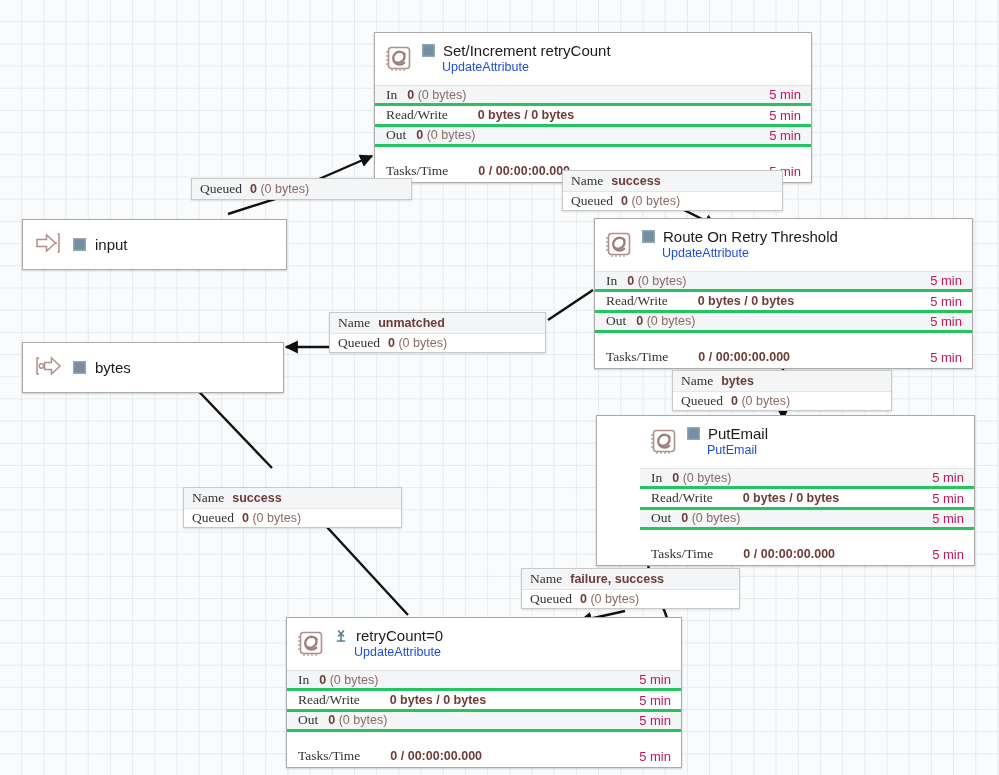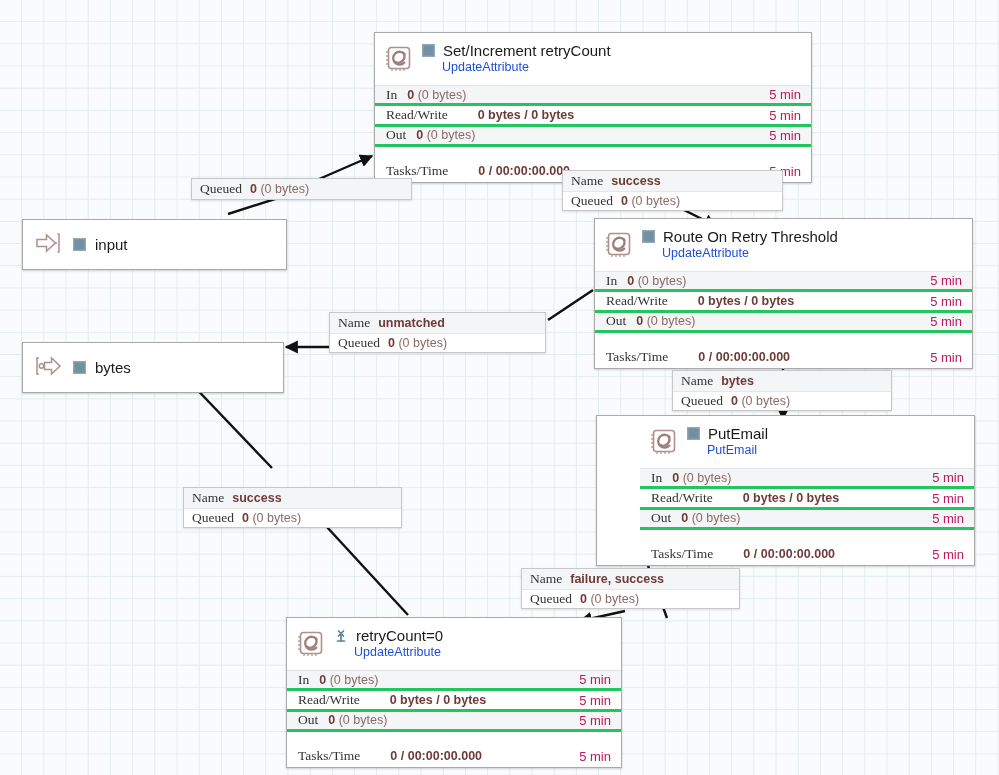--- a/index.html
+++ b/index.html
@@ -357,21 +357,21 @@
         <span class="stat-time">5 min</span>
       </div>
       <div class="stat-row plain">
         <span class="stat-label">Tasks/Time</span>
         <span class="stat-value"><b>0 / 00:00:00.000</b></span>
         <span class="stat-time">5 min</span>
       </div>
     </div>
   </div>
 
-  <div class="processor" style="left:286px; top:617px; width:336px;">
+  <div class="processor" style="left:286px; top:617px; width:396px;">
     <div class="proc-head">
       <span class="chip-icon">
         <svg width="30" height="30" viewBox="0 0 30 30">
           <rect x="4.5" y="4.5" width="21" height="21" rx="3" ry="3" fill="none" stroke="#b08f8c" stroke-width="1.6"></rect>
           <g stroke="#b08f8c" stroke-width="1.2">
             <line x1="8" y1="25.5" x2="8" y2="28"></line>
             <line x1="12" y1="25.5" x2="12" y2="28"></line>
             <line x1="16" y1="25.5" x2="16" y2="28"></line>
             <line x1="20" y1="25.5" x2="20" y2="28"></line>
             <line x1="2" y1="9" x2="4.5" y2="9"></line>

